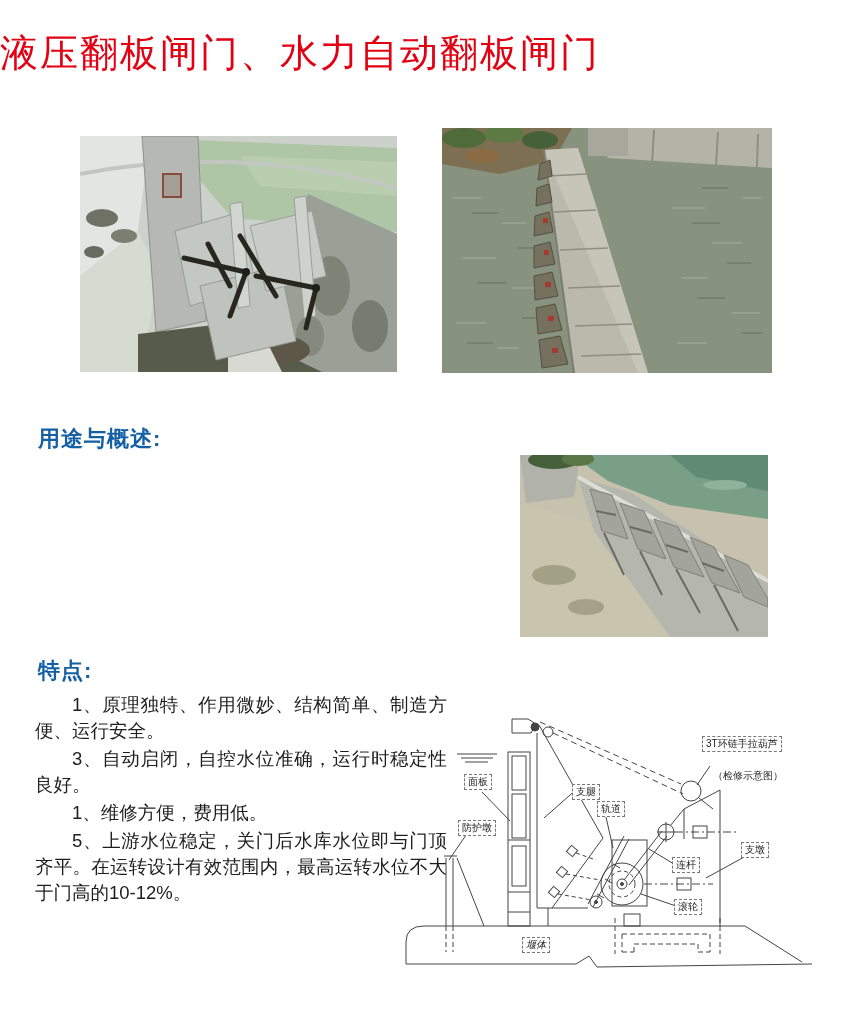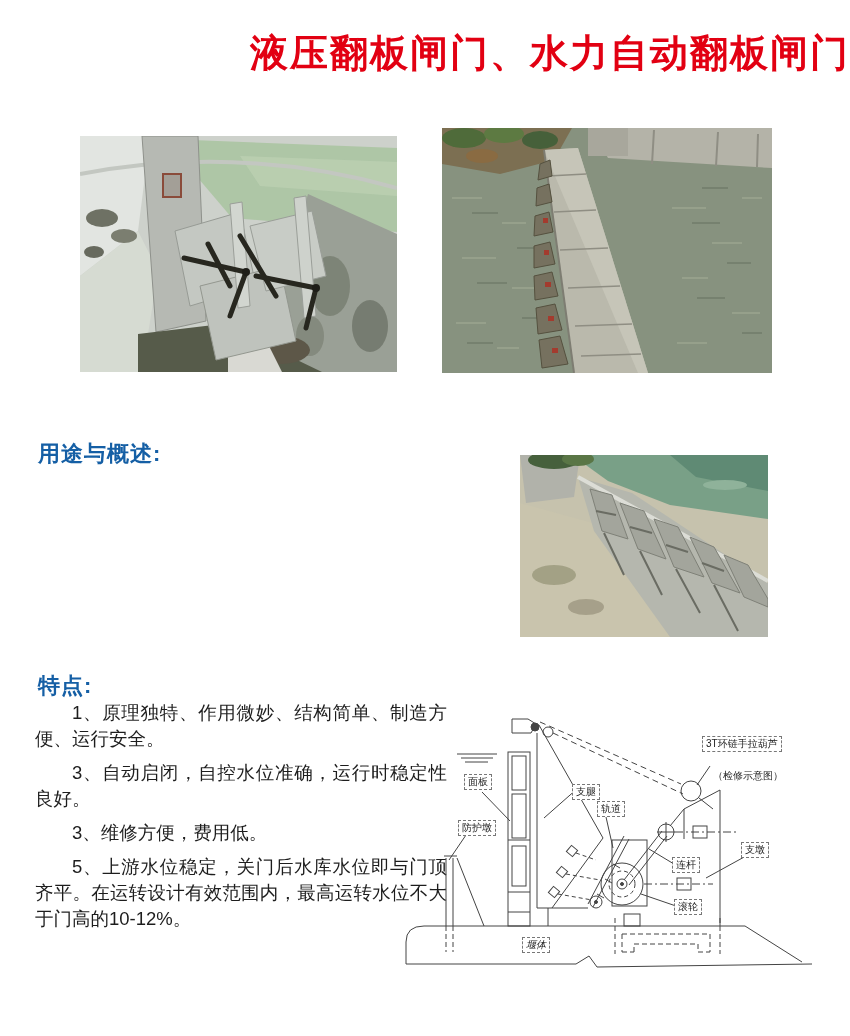--- a/index.html
+++ b/index.html
@@ -1,38 +1,38 @@
 <!DOCTYPE html>
 <html><head>
 <meta charset="utf-8">
 <style>
   html,body{margin:0;padding:0;background:#ffffff;}
   .page{
     position:relative;width:850px;height:1036px;background:#ffffff;overflow:hidden;
     font-family:"Liberation Sans","DejaVu Sans",sans-serif;color:#222;
   }
   .page-title{
-    position:absolute;left:0;top:28px;width:850px;text-align:right;
-    font-size:38px;font-weight:bold;color:#e20012;letter-spacing:2px;
+    position:absolute;left:0;top:28px;width:850px;text-align:left;
+    font-size:38px;font-weight:normal;color:#e20012;letter-spacing:2px;
   }
   .photo{position:absolute;overflow:hidden;}
   .photo svg{display:block;}
   .sec-heading{
-    position:absolute;left:38px;font-size:22px;font-weight:bold;color:#155fa5;letter-spacing:1px;margin-top:15px;
+    position:absolute;left:38px;font-size:22px;font-weight:bold;color:#155fa5;letter-spacing:1px;
   }
   .overview-body{
     position:absolute;left:35px;top:464px;width:478px;
     font-size:15.5px;line-height:25.5px;text-align:justify;color:#1d1d1d;
   }
   .overview-body p{margin:0;text-indent:2em;}
   .features-list{
     position:absolute;left:35px;top:692px;width:412px;
     font-size:18.5px;line-height:26px;text-align:justify;color:#1d1d1d;
   }
-  .features-list p{margin:8px 0 2px 0;text-indent:2em;}
+  .features-list p{margin:0 0 2px 0;text-indent:2em;}
   .diagram{position:absolute;left:400px;top:688px;width:450px;height:348px;}
   .diagram svg{position:absolute;left:0;top:0;}
   .dlabel{
     position:absolute;font-size:10px;line-height:12px;color:#222;
     border:1px dashed #777;background:#fff;padding:1px 3px;white-space:nowrap;
   }
   .dlabel.noborder{border:none;background:transparent;}
   .diagram-caption{
     position:absolute;left:0;top:310px;width:400px;text-align:center;
     font-size:14px;font-weight:bold;color:#222;letter-spacing:2px;
@@ -154,21 +154,21 @@
         <path d="M76 56 L96 60 M110 72 L132 78 M146 90 L168 97 M182 108 L204 116"></path>
       </g>
     </svg>
   </div>
 
   <div class="sec-heading" style="top:656px;">特点:</div>
 
   <div class="features-list">
     <p>1、原理独特、作用微妙、结构简单、制造方便、运行安全。</p>
     <p>3、自动启闭，自控水位准确，运行时稳定性良好。</p>
-    <p>3、维修方便，费用低。</p>
+    <p>1、维修方便，费用低。</p>
     <p>5、上游水位稳定，关门后水库水位即与门顶齐平。在运转设计有效范围内，最高运转水位不大于门高的10-12%。</p>
   </div>
 
   <div class="diagram">
     <svg width="450" height="300" viewBox="0 0 450 300" stroke="#444" fill="none" stroke-width="1">
 
       <path d="M57 66 H97 M61 70 H93 M65 74 H88"></path>
 
       <path d="M112 45 V31 H128 L136 36 L131 45 Z"></path>
       <circle cx="135" cy="39" r="4" fill="#444"></circle>

